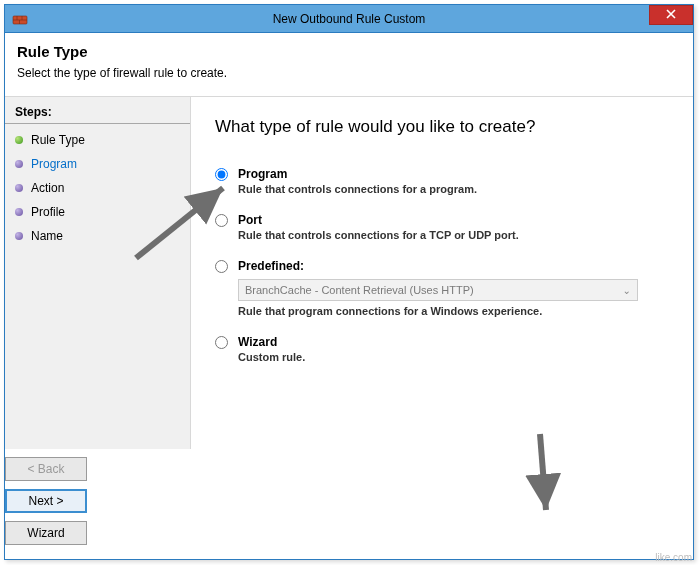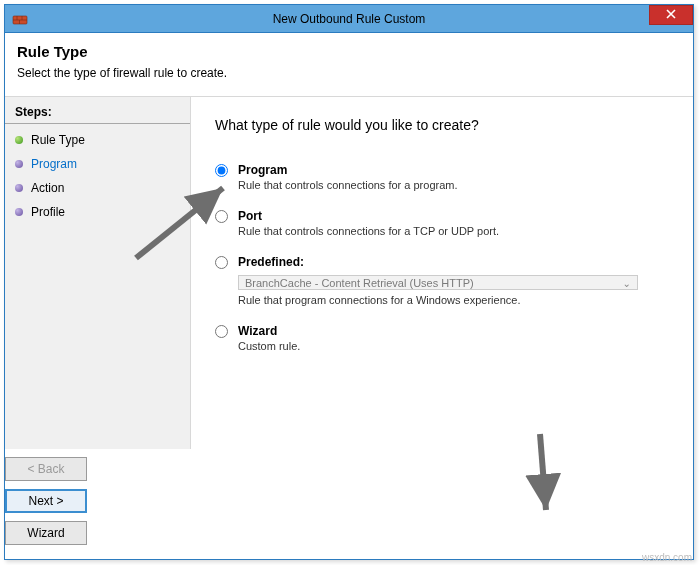--- a/index.html
+++ b/index.html
@@ -105,45 +105,46 @@
     .bullet.current {
       background: radial-gradient(circle at 30% 30%, #b7e37a, #3f9a1f);
     }
     .main-panel {
       flex: 1;
       background: #fff;
       padding: 20px 24px;
       position: relative;
     }
     .question {
-      font-size: 14px;
+      font-size: 17px;
       margin-bottom: 30px;
     }
     .opt {
       display: flex;
       align-items: flex-start;
       margin-bottom: 18px;
     }
     .opt input[type="radio"] {
       margin-top: 1px;
       margin-right: 10px;
     }
     .opt-body { flex: 1; }
     .opt-label {
       font-weight: bold;
       font-size: 12px;
     }
     .opt-desc {
       font-size: 11px;
       color: #333;
       margin-top: 2px;
+      font-weight: bold;
     }
     .predef-select {
       width: 400px;
-      height: 15px;
+      height: 22px;
       margin: 6px 0 4px 0;
       background: #f2f2f2;
       border: 1px solid #ccc;
       color: #7a7a7a;
       font-size: 11px;
       padding: 0 20px 0 6px;
       display: flex;
       align-items: center;
       position: relative;
     }
@@ -228,20 +229,24 @@
         <span>Program</span>
       </div>
       <div class="step-item">
         <span class="bullet"></span>
         <span>Action</span>
       </div>
       <div class="step-item">
         <span class="bullet"></span>
         <span>Profile</span>
       </div>
+      <div class="step-item">
+        <span class="bullet"></span>
+        <span>Name</span>
+      </div>
     </div>
 
     <div class="main-panel">
       <div class="question">What type of rule would you like to create?</div>
 
       <div class="opt">
         <input type="radio" name="ruletype" checked="" style="">
         <div class="opt-body">
           <div class="opt-label">Program</div>
           <div class="opt-desc">Rule that controls connections for a program.</div>
@@ -295,13 +300,13 @@
 </svg>
 <svg class="arrow" style="left:518px; top:428px; width:50px; height:95px;" viewBox="0 0 50 95">
   <defs>
       <marker id="ah2" markerWidth="8" markerHeight="8" refX="6" refY="3" orient="auto">
         <path d="M0,0 L6,3 L0,6 Z" fill="#6e6e6e"></path>
       </marker>
     </defs>
   <line x1="22" y1="6" x2="28" y2="82" stroke="#6e6e6e" stroke-width="6" marker-end="url(#ah2)"></line>
 </svg>
 
-<div class="watermark">wsxdn.com</div>
+<div class="watermark">like.com</div>
 
 </body></html>

